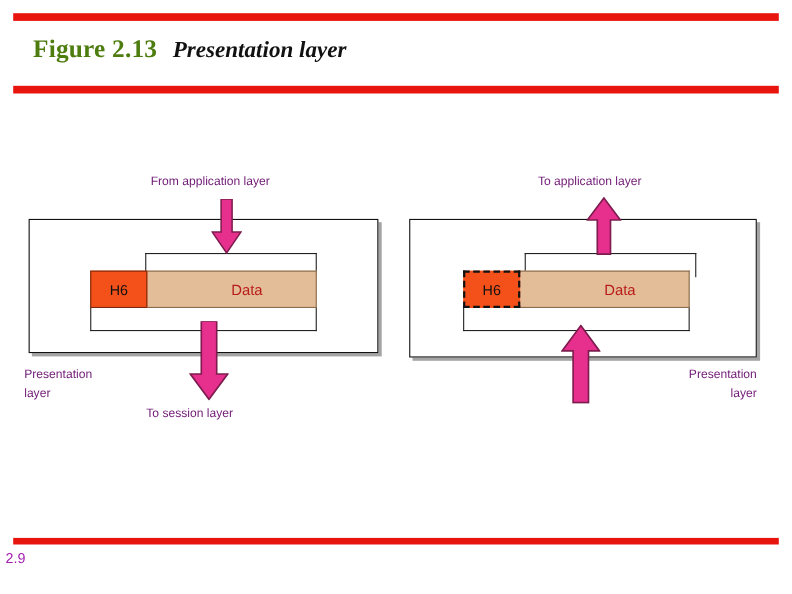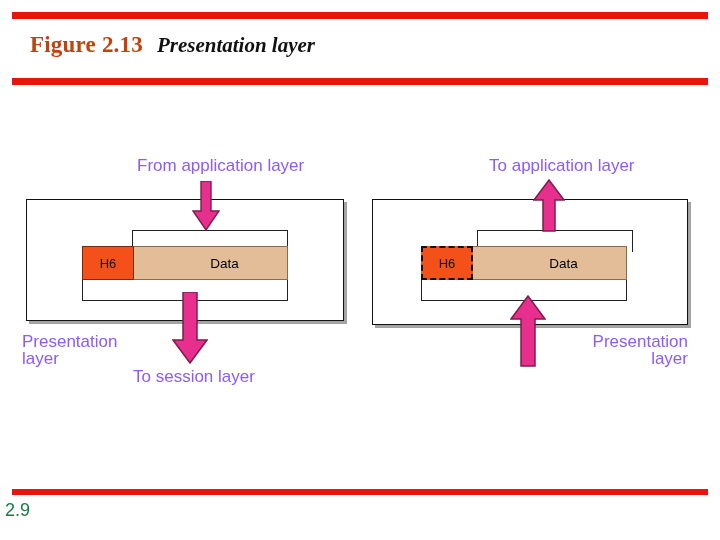--- a/index.html
+++ b/index.html
@@ -32,55 +32,55 @@
     left: 30px;
     top: 32px;
     display: flex;
     align-items: baseline;
     white-space: nowrap;
   }
   .fig-num {
     font-family: "Liberation Serif", serif;
     font-size: 23px;
     font-weight: bold;
-    color: #c2410c;
+    color: #4d7c0f;
     letter-spacing: 0.2px;
   }
   .fig-caption {
     font-family: "Liberation Serif", serif;
     font-size: 21px;
     font-weight: bold;
     font-style: italic;
     color: #111111;
     margin-left: 14px;
   }
 
   .page-num {
     position: absolute;
     left: 5px;
     top: 500px;
     font-family: "Liberation Sans", sans-serif;
-    font-size: 18px;
-    color: #15803d;
+    font-size: 13px;
+    color: #a21caf;
   }
 
   
   #figure {
     position: absolute;
     left: 0;
     top: 100px;
     width: 720px;
     height: 300px;
   }
 
   .lbl {
     position: absolute;
     font-family: "Liberation Sans", sans-serif;
-    font-size: 17px;
-    color: #8b5cf6;
+    font-size: 11px;
+    color: #701a75;
     white-space: nowrap;
     line-height: 17px;
   }
   .lbl.right-al { text-align: right; }
 
   
   .layer-box {
     position: absolute;
     background: #ffffff;
     border: 1.6px solid #111111;
@@ -115,21 +115,21 @@
   .data-cell {
     flex: 1;
     background: #e2bd97;
     border: 1.4px solid #8a6b4c;
     border-left: none;
     box-sizing: border-box;
     display: flex;
     align-items: center;
     justify-content: center;
     font-size: 13.5px;
-    color: #000000;
+    color: #b91c1c;
     padding-left: 28px;
   }
 
   
   .bracket {
     position: absolute;
     box-sizing: border-box;
     border: 1.4px solid #222222;
   }
   .bracket.up   { border-bottom: none; }

